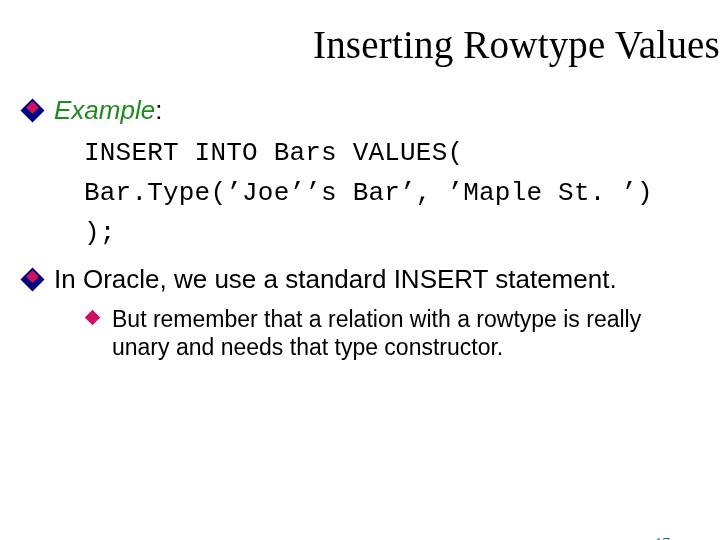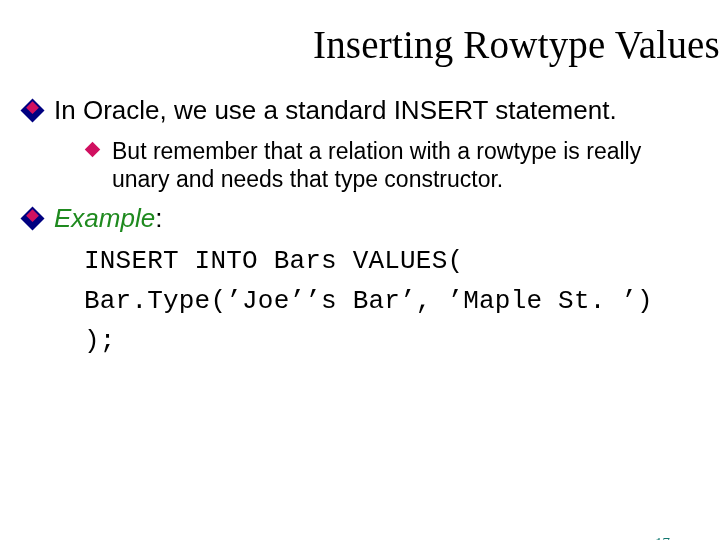--- a/index.html
+++ b/index.html
@@ -108,39 +108,39 @@
   <div class="title">Inserting Rowtype Values</div>
 
   <div class="body">
     <ul class="top">
 
       <li>
         <span class="bullet-diamond">
           <span class="outer"></span>
             <span class="inner"></span>
         </span>
+        <span class="example-label">Example</span><span>:</span>
+
+        <div class="code-block"><span>INSERT INTO Bars VALUES(</span>
+<span>Bar.Type(’Joe’’s Bar’, ’Maple St. ’)</span>
+<span>);</span></div>
+      </li>
+
+      <li>
+        <span class="bullet-diamond">
+          <span class="outer"></span>
+            <span class="inner"></span>
+        </span>
         <span>In Oracle, we use a standard INSERT statement.</span>
 
         <ul class="sub">
           <li>
             <span class="bullet-small"></span>
             <span> But remember that a relation with a rowtype is really unary and needs that type constructor.</span>
           </li>
         </ul>
       </li>
 
-      <li>
-        <span class="bullet-diamond">
-          <span class="outer"></span>
-            <span class="inner"></span>
-        </span>
-        <span class="example-label">Example</span><span>:</span>
-
-        <div class="code-block"><span>INSERT INTO Bars VALUES(</span>
-<span>Bar.Type(’Joe’’s Bar’, ’Maple St. ’)</span>
-<span>);</span></div>
-      </li>
-
     </ul>
   </div>
 
   <div class="pagenum">17</div>
 </div>
 
 </body></html>

